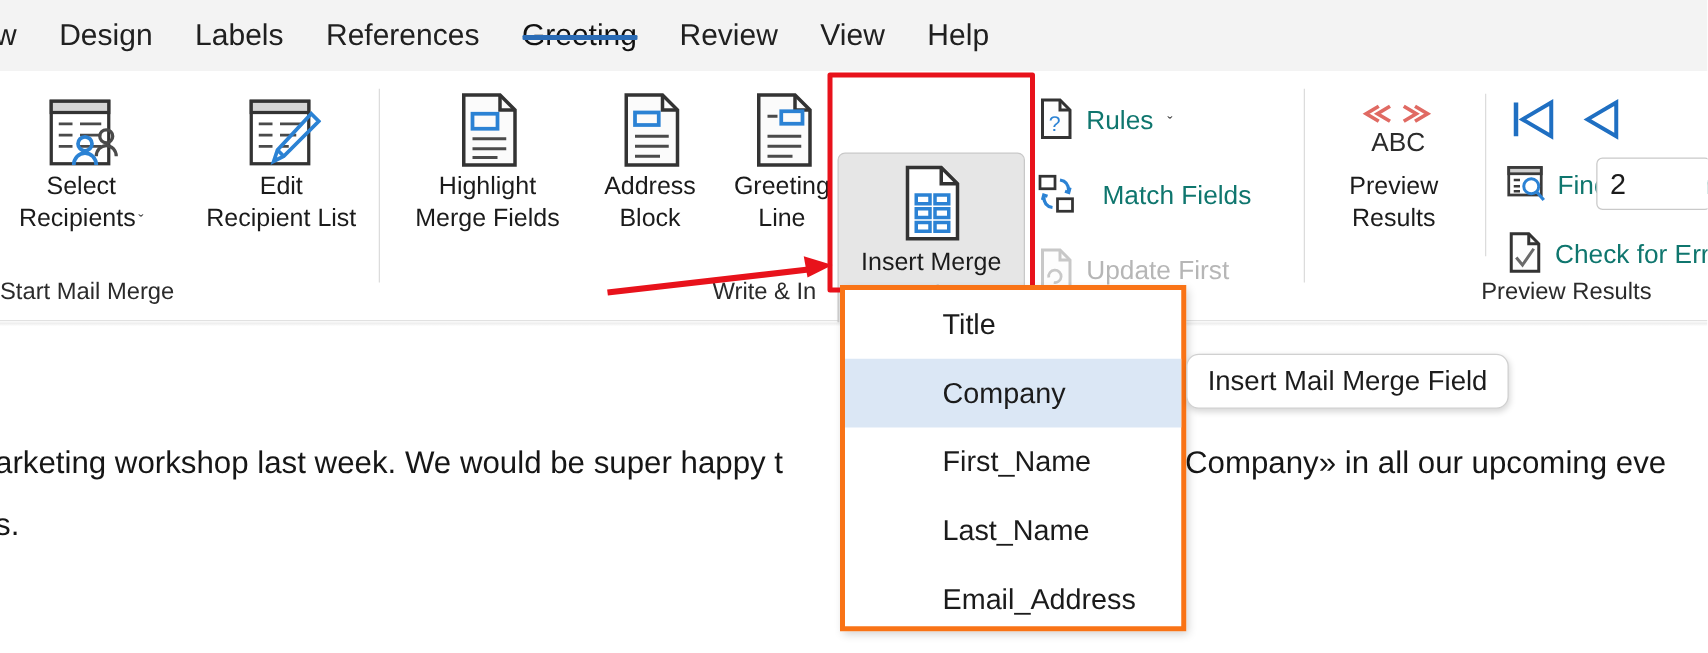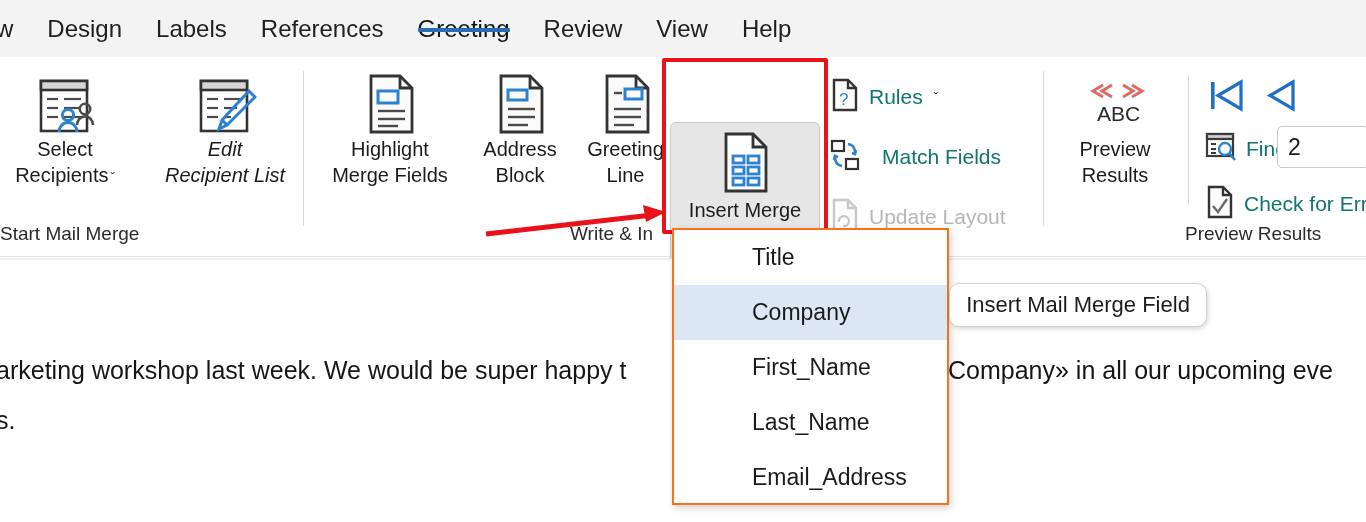--- a/index.html
+++ b/index.html
@@ -102,21 +102,21 @@
     position: absolute; font-size: 25px; color: #161616; white-space: nowrap;
     font-family: "Liberation Sans", sans-serif;
   }
   .l1 { left: -4px; top: 98px; }
   .l2 { left: -4px; top: 148px; }
   .l1b { left: 948px; top: 98px; }
 
   
   .dropdown {
     position: absolute; left: 672px; top: 228px; width: 277px; height: 277px;
-    background: #ffffff; border: 2px solid #f97316;
+    background: #ffffff; border: 4px solid #f97316;
     box-shadow: 2px 3px 7px rgba(0,0,0,0.18);
     z-index: 8;
   }
   .ditem {
     height: 55px; display: flex; align-items: center;
     padding-left: 78px;
     font-size: 23px; color: #1b1b1b; cursor: default; white-space: nowrap;
   }
   .ditem.sel { background: #dbe7f5; }
 
@@ -172,21 +172,21 @@
             <g fill="none" stroke="#2b82d4" stroke-width="3">
               <circle cx="35" cy="40" r="5.6"></circle>
               <path d="M26 57 a9 9.6 0 0 1 18 0"></path>
             </g>
           </svg>
         </div>
         <div class="lbl">Select</div>
         <div class="lbl"><span>Recipients</span><span class="caret-s">ˇ</span></div>
       </div>
 
-      <div class="bigbtn" style="left:155px;width:140px;font-style:italic;">
+      <div class="bigbtn" style="left:155px;width:140px;">
         <div class="ico">
           <svg width="64" height="62" viewBox="0 0 64 62">
             <rect x="8" y="6" width="46" height="50" fill="#ffffff" stroke="#333" stroke-width="2.6"></rect>
             <rect x="8" y="6" width="46" height="9" fill="#d6d6d6" stroke="#333" stroke-width="2.6"></rect>
             <g stroke="#4a4a4a" stroke-width="2.2">
               <line x1="14" y1="24" x2="25" y2="24"></line>
                 <line x1="31" y1="24" x2="48" y2="24"></line>
               <line x1="14" y1="33" x2="25" y2="33"></line>
                 <line x1="31" y1="33" x2="44" y2="33"></line>
               <line x1="14" y1="42" x2="25" y2="42"></line>
@@ -289,21 +289,21 @@
       </div>
 
       <div class="smallbtn disabled" style="left:525px;top:140px;">
         <span>
           <svg width="30" height="34" viewBox="0 0 30 34">
             <path d="M4 2 H18 L26 10 V32 H4 Z" fill="#fdfdfd" stroke="#c8c8c8" stroke-width="2.4"></path>
             <path d="M18 2 V10 H26" fill="none" stroke="#c8c8c8" stroke-width="2.4"></path>
             <path d="M9 24 a5 5 0 1 1 4 4" fill="none" stroke="#c8c8c8" stroke-width="2.2"></path>
           </svg>
         </span>
-        <span class="slbl">Update Layout</span>
+        <span class="slbl">Update First</span>
       </div>
 
       <div class="glabel" style="left:265px;">Write &amp; In</div>
       <div class="gsep" style="left:738px;"></div>
     </div>
 
     <div class="imf-btn">
       <div class="ico">
         <svg width="60" height="66" viewBox="0 0 60 66">
           <path d="M11 4 H38 L51 17 V61 H11 Z" fill="#ffffff" stroke="#333" stroke-width="2.8"></path>

